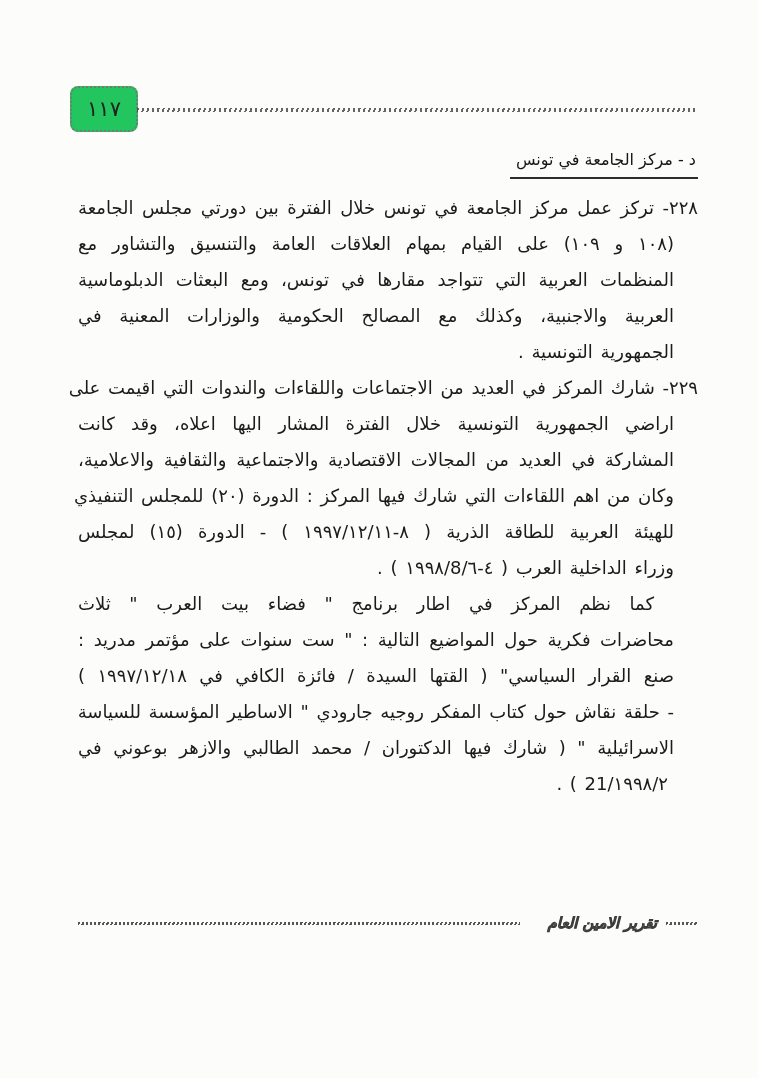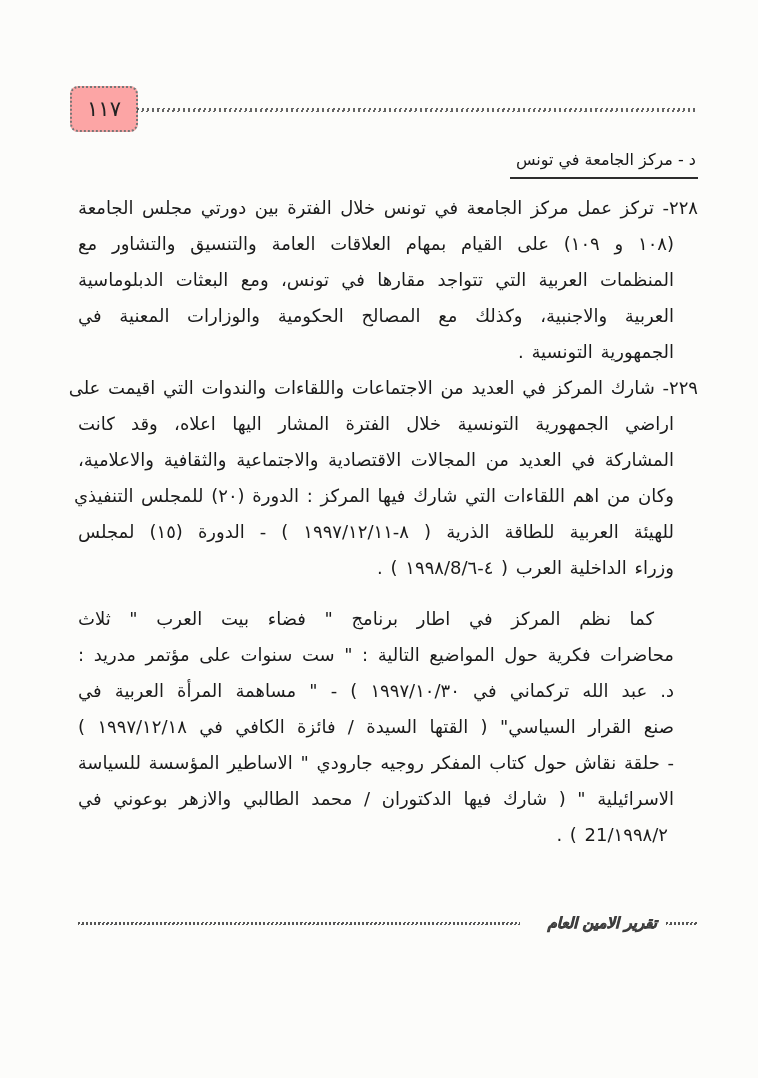--- a/index.html
+++ b/index.html
@@ -9,21 +9,21 @@
     font-family:"DejaVu Sans", sans-serif;
     color:#1b1b1b;
     overflow:hidden;
   }
   
   .pagenum-box{
     position:absolute;left:70px;top:86px;width:64px;height:42px;
     border:2px dotted #777;border-radius:8px;
     display:flex;align-items:center;justify-content:center;
     font-size:21px;letter-spacing:3px;color:#222;
-    background:#fca5a5;
+    background:#22c55e;
   }
   
   .header-rule{
     position:absolute;left:137px;right:61px;top:108px;height:4px;
     background:repeating-linear-gradient(104deg,#4a4a4a 0 2px,transparent 2px 5px);
     opacity:.85;
   }
   
   .heading{
     position:absolute;right:60px;top:150px;
@@ -36,21 +36,21 @@
   .body-text{
     position:absolute;right:60px;left:78px;top:190px;
     direction:rtl;font-size:18px;line-height:36px;
   }
   .line{
     height:36px;white-space:nowrap;
     text-align:justify;text-align-last:justify;
     word-spacing:2px;
   }
   .line.cont{padding-right:24px;}
-  .line.indent1{padding-right:44px;margin-top:15px;}
+  .line.indent1{padding-right:44px;}
   .line.end{text-align:right;text-align-last:right;}
   .line.date-end{padding-right:30px;text-align:right;text-align-last:right;}
   .pnum{letter-spacing:1px;}
   
   .footer{
     position:absolute;left:78px;right:60px;top:912px;height:22px;
     display:flex;direction:rtl;align-items:center;gap:9px;
   }
   .f-dash{
     width:32px;height:3px;flex:0 0 auto;
@@ -92,21 +92,20 @@
     <div class="line cont">اراضي الجمهورية التونسية خلال الفترة المشار اليها اعلاه، وقد كانت</div>
     <div class="line cont">المشاركة في العديد من المجالات الاقتصادية والاجتماعية والثقافية والاعلامية،</div>
     <div class="line cont">وكان من اهم اللقاءات التي شارك فيها المركز : الدورة (٢٠) للمجلس التنفيذي</div>
     <div class="line cont">للهيئة العربية للطاقة الذرية ( ٨-١٩٩٧/١٢/١١ ) - الدورة (١٥) لمجلس</div>
     <div class="line cont end">وزراء الداخلية العرب ( ٤-١٩٩٨/8/٦ ) .</div>
   </div>
 
   <div class="para">
     <div class="line cont indent1">كما نظم المركز في اطار برنامج " فضاء بيت العرب " ثلاث</div>
     <div class="line cont">محاضرات فكرية حول المواضيع التالية : " ست سنوات على مؤتمر مدريد :</div>
-    <div class="line cont">د. عبد الله تركماني في ١٩٩٧/١٠/٣٠ ) - " مساهمة المرأة العربية في</div>
     <div class="line cont">صنع القرار السياسي" ( القتها السيدة / فائزة الكافي في ١٩٩٧/١٢/١٨ )</div>
     <div class="line cont">- حلقة نقاش حول كتاب المفكر روجيه جارودي " الاساطير المؤسسة للسياسة</div>
     <div class="line cont">الاسرائيلية " ( شارك فيها الدكتوران / محمد الطالبي والازهر بوعوني في</div>
     <div class="line date-end">١٩٩٨/٢/21 ) .</div>
   </div>
 
 </div>
 
 <div class="footer">
   <div class="f-dash"></div>

